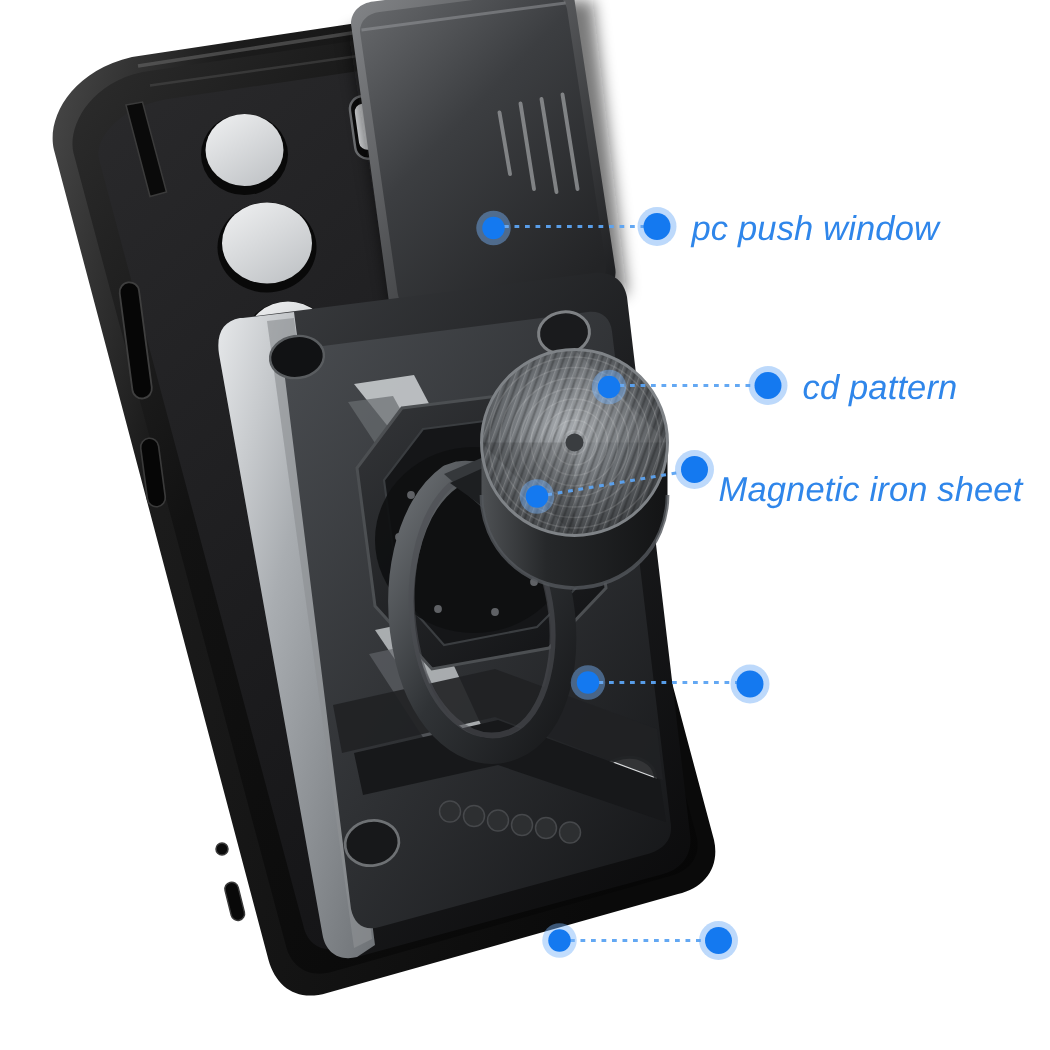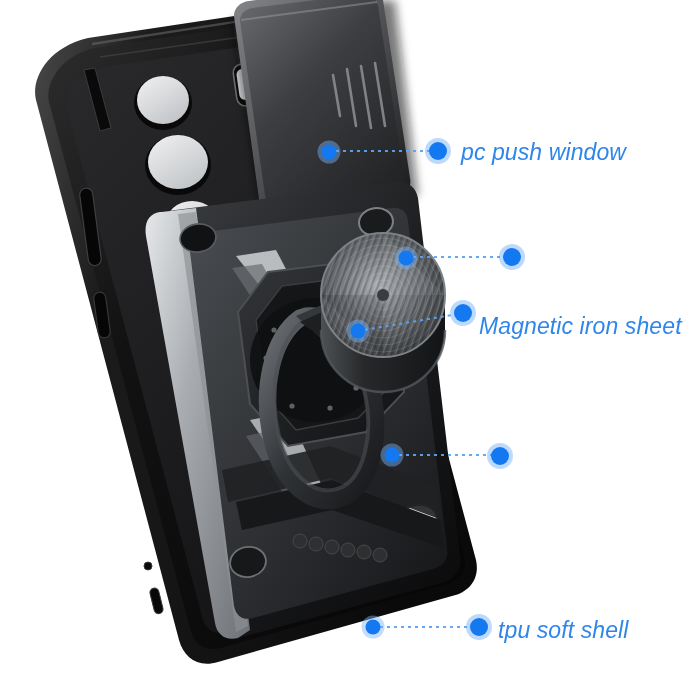--- a/index.html
+++ b/index.html
@@ -275,29 +275,29 @@
   <div class="lbl-layer">
 
     <div class="leader" style="left:329px;top:151px;width:109px;"></div>
     <div class="dot anchor" style="left:329px;top:152px;"></div>
     <div class="dot" style="left:438px;top:151px;"></div>
     <div class="lbl" style="left:461px;top:152px;">pc push window</div>
 
     <div class="leader" style="left:406px;top:257px;width:106px;"></div>
     <div class="dot anchor" style="left:406px;top:258px;"></div>
     <div class="dot" style="left:512px;top:257px;"></div>
+    <div class="lbl" style="left:535px;top:258px;">cd pattern</div>
 
     <div class="leader" style="left:358px;top:331px;width:106px;transform:translateY(-50%) rotate(-9.6deg);transform-origin:left center;"></div>
     <div class="dot anchor" style="left:358px;top:331px;"></div>
     <div class="dot" style="left:463px;top:313px;"></div>
     <div class="lbl" style="left:479px;top:326px;text-align:right;">Magnetic iron sheet</div>
 
     <div class="leader" style="left:392px;top:455px;width:108px;"></div>
     <div class="dot anchor" style="left:392px;top:455px;"></div>
     <div class="dot" style="left:500px;top:456px;"></div>
 
     <div class="leader" style="left:373px;top:627px;width:106px;"></div>
     <div class="dot anchor" style="left:373px;top:627px;"></div>
     <div class="dot" style="left:479px;top:627px;"></div>
-    <div class="lbl" style="left:498px;top:630px;">tpu soft shell</div>
   </div>
 
 </div>
 
 </body></html>

